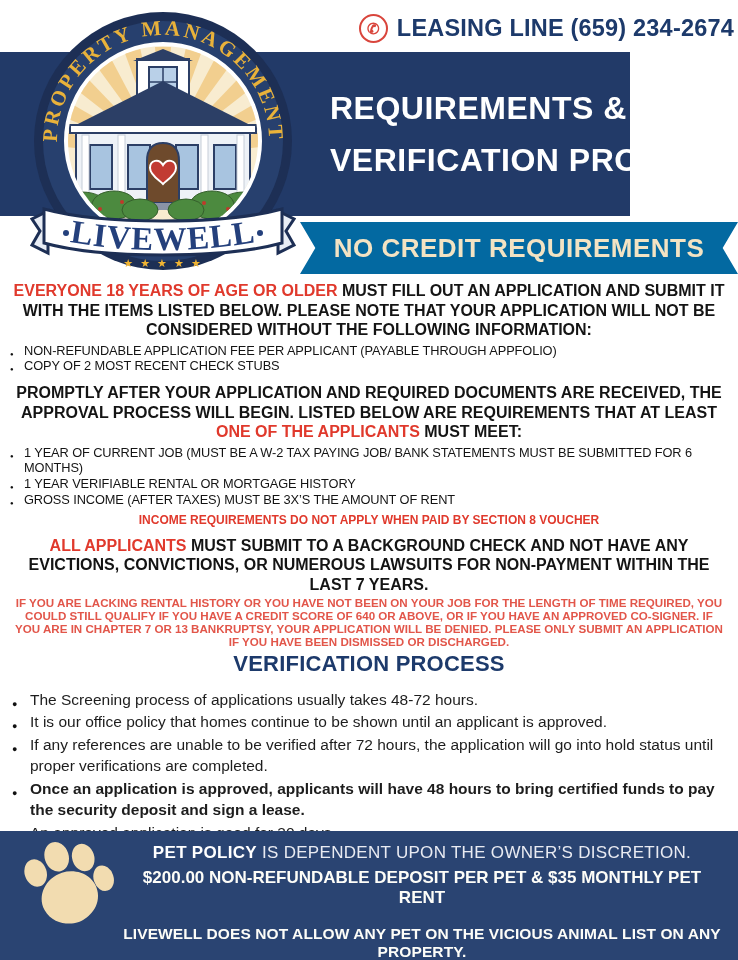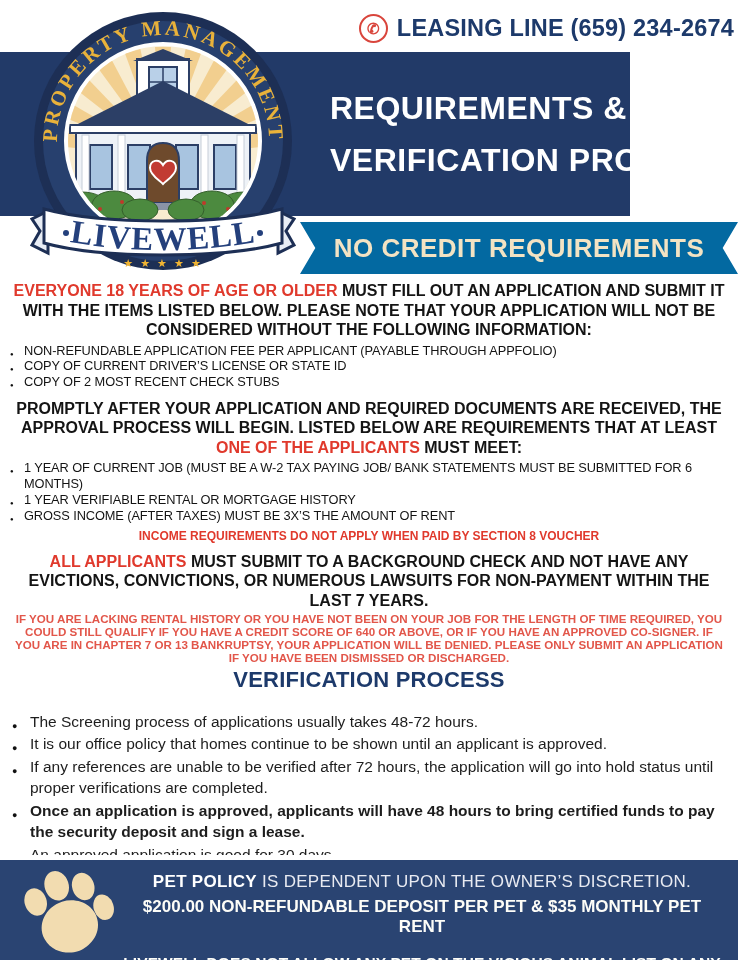--- a/index.html
+++ b/index.html
@@ -31,28 +31,28 @@
   .red{color:#e0392c;}
   ul.caps-list{list-style:none;margin:3px 0 0 0;padding:0 0 0 8px;}
   ul.caps-list li{position:relative;padding-left:16px;font-size:12.8px;line-height:15.8px;
         font-weight:500;letter-spacing:-0.1px;}
   ul.caps-list li::before{content:"●";position:absolute;left:2px;top:4px;font-size:6px;color:#111;}
   .red-note{text-align:center;color:#e0392c;font-weight:800;font-size:12px;margin:5px 0 1px;}
   .fine-print{text-align:center;color:#e2564a;font-weight:700;font-size:11.6px;line-height:12.9px;
         margin:3px 12px 1px;}
   .vp-heading{text-align:center;color:#1d3a6b;font-size:22px;font-weight:800;margin:2px 0 3px;
         letter-spacing:.2px;}
-  ul.v-list{list-style:none;margin:18px 0 0 0;padding:0 0 0 10px;}
+  ul.v-list{list-style:none;margin:12px 0 0 0;padding:0 0 0 10px;}
   ul.v-list li{position:relative;padding-left:20px;font-size:15.5px;line-height:21.5px;color:#1d1d1d;
         white-space:pre-line;margin-bottom:1px;}
   ul.v-list li::before{content:"●";position:absolute;left:2px;top:5px;font-size:9px;color:#111;}
   ul.v-list li.bold{font-weight:800;}
 
   
-  .pet-band{position:absolute;left:0;bottom:0;width:738px;height:100px;background:#2a4472;
+  .pet-band{position:absolute;left:0;bottom:0;width:738px;height:129px;background:#2a4472;
         color:#f2f2ec;}
   .paw{position:absolute;left:12px;top:8px;}
   .pet-lines{position:absolute;left:120px;right:14px;top:12px;text-align:center;}
   .pet-line1{font-size:17px;font-weight:400;color:#e9ebf2;letter-spacing:.3px;}
   .pet-line1 .b{font-weight:800;color:#ffffff;}
   .pet-line2{font-size:17px;font-weight:800;margin-top:5px;color:#fdfdf8;}
   .pet-line3{font-size:15.5px;font-weight:800;margin-top:17px;color:#fdfdf8;letter-spacing:.1px;}
 </style>
 </head>
 <body>
@@ -159,21 +159,20 @@
   </div>
 
   <div class="content">
 
     <p class="para">
       <span class="red">EVERYONE 18 YEARS OF AGE OR OLDER</span><span> MUST FILL OUT AN APPLICATION AND SUBMIT IT WITH THE ITEMS LISTED BELOW. PLEASE NOTE THAT YOUR APPLICATION WILL NOT BE CONSIDERED WITHOUT THE FOLLOWING INFORMATION:</span>
     </p>
     <ul class="caps-list">
 
     <li><span>NON-REFUNDABLE APPLICATION FEE PER APPLICANT (PAYABLE THROUGH APPFOLIO)</span></li>
-        <li><span>COPY OF CURRENT DRIVER’S LICENSE OR STATE ID</span></li>
         <li><span>COPY OF 2 MOST RECENT CHECK STUBS</span></li>
       </ul>
 
     <p class="para">
       <span>PROMPTLY AFTER YOUR APPLICATION AND REQUIRED DOCUMENTS ARE RECEIVED, THE APPROVAL PROCESS WILL BEGIN. LISTED BELOW ARE REQUIREMENTS THAT AT LEAST </span><span class="red">ONE OF THE APPLICANTS</span><span> MUST MEET:</span>
     </p>
     <ul class="caps-list">
 
     <li><span>1 YEAR OF CURRENT JOB (MUST BE A W-2 TAX PAYING JOB/ BANK STATEMENTS MUST BE SUBMITTED FOR 6 MONTHS)</span></li>
         <li><span>1 YEAR VERIFIABLE RENTAL OR MORTGAGE HISTORY</span></li>

